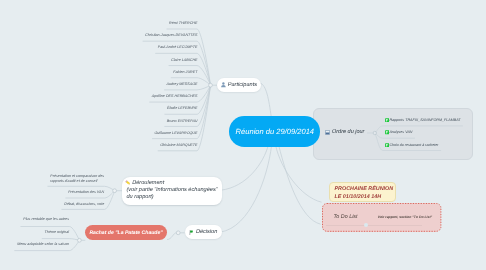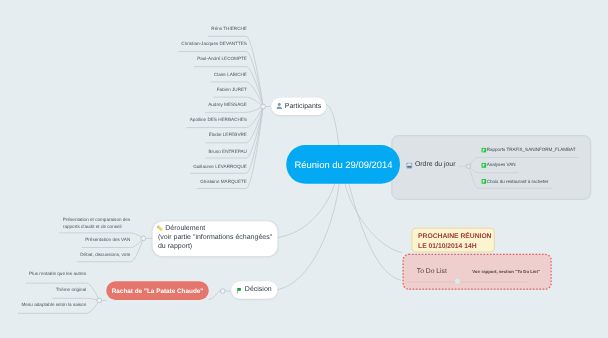--- a/index.html
+++ b/index.html
@@ -1,18 +1,18 @@
 <!DOCTYPE html>
 <html><head>
 <meta charset="utf-8">
 <style>
   html,body{margin:0;padding:0;}
   body{width:486px;height:270px;overflow:hidden;background:#e6edf0;
        font-family:"Liberation Sans",sans-serif;-webkit-font-smoothing:antialiased;text-rendering:geometricPrecision;}
-  #stage{position:relative;width:486px;height:270px;overflow:hidden;}
+  #stage{position:relative;width:486px;height:270px;overflow:hidden;font-style:italic;}
   svg#links{position:absolute;left:0;top:0;width:486px;height:270px;}
   .leaf{position:absolute;font-size:3.7px;color:#4a555f;white-space:nowrap;line-height:5.2px;}
   .leaf.r{text-align:right;}
   .central{position:absolute;left:229.2px;top:116.2px;width:91.3px;height:30.6px;background:#04a9f4;
            border-radius:15.3px;color:#fff;text-align:center;font-size:7.55px;line-height:11.4px;
            display:flex;flex-direction:column;align-items:center;justify-content:center;
            white-space:nowrap;}
   .pill{position:absolute;background:#fff;border-radius:7px;height:14px;display:flex;
         align-items:center;padding:0 3.8px;box-shadow:0 0.6px 1.6px rgba(70,90,100,.16);}
   .pill .lbl{font-size:5.6px;color:#2f3a44;white-space:nowrap;}

